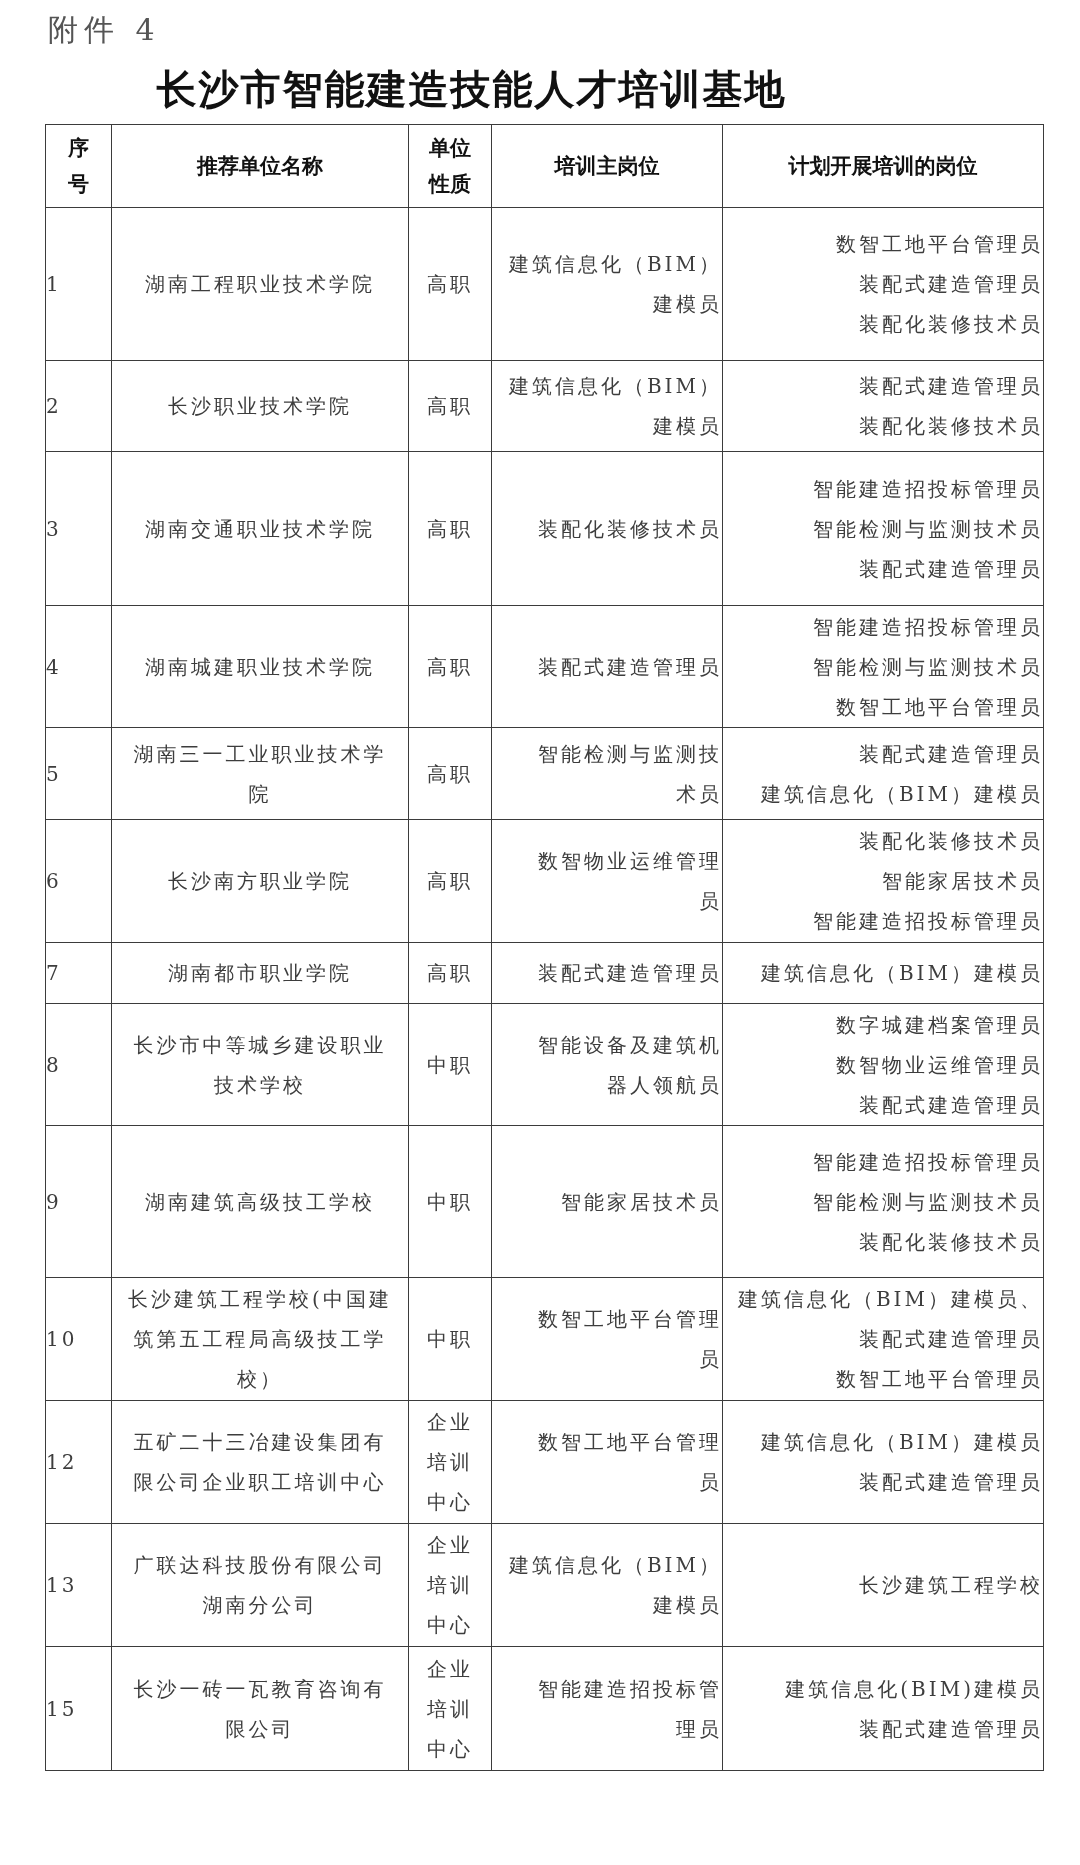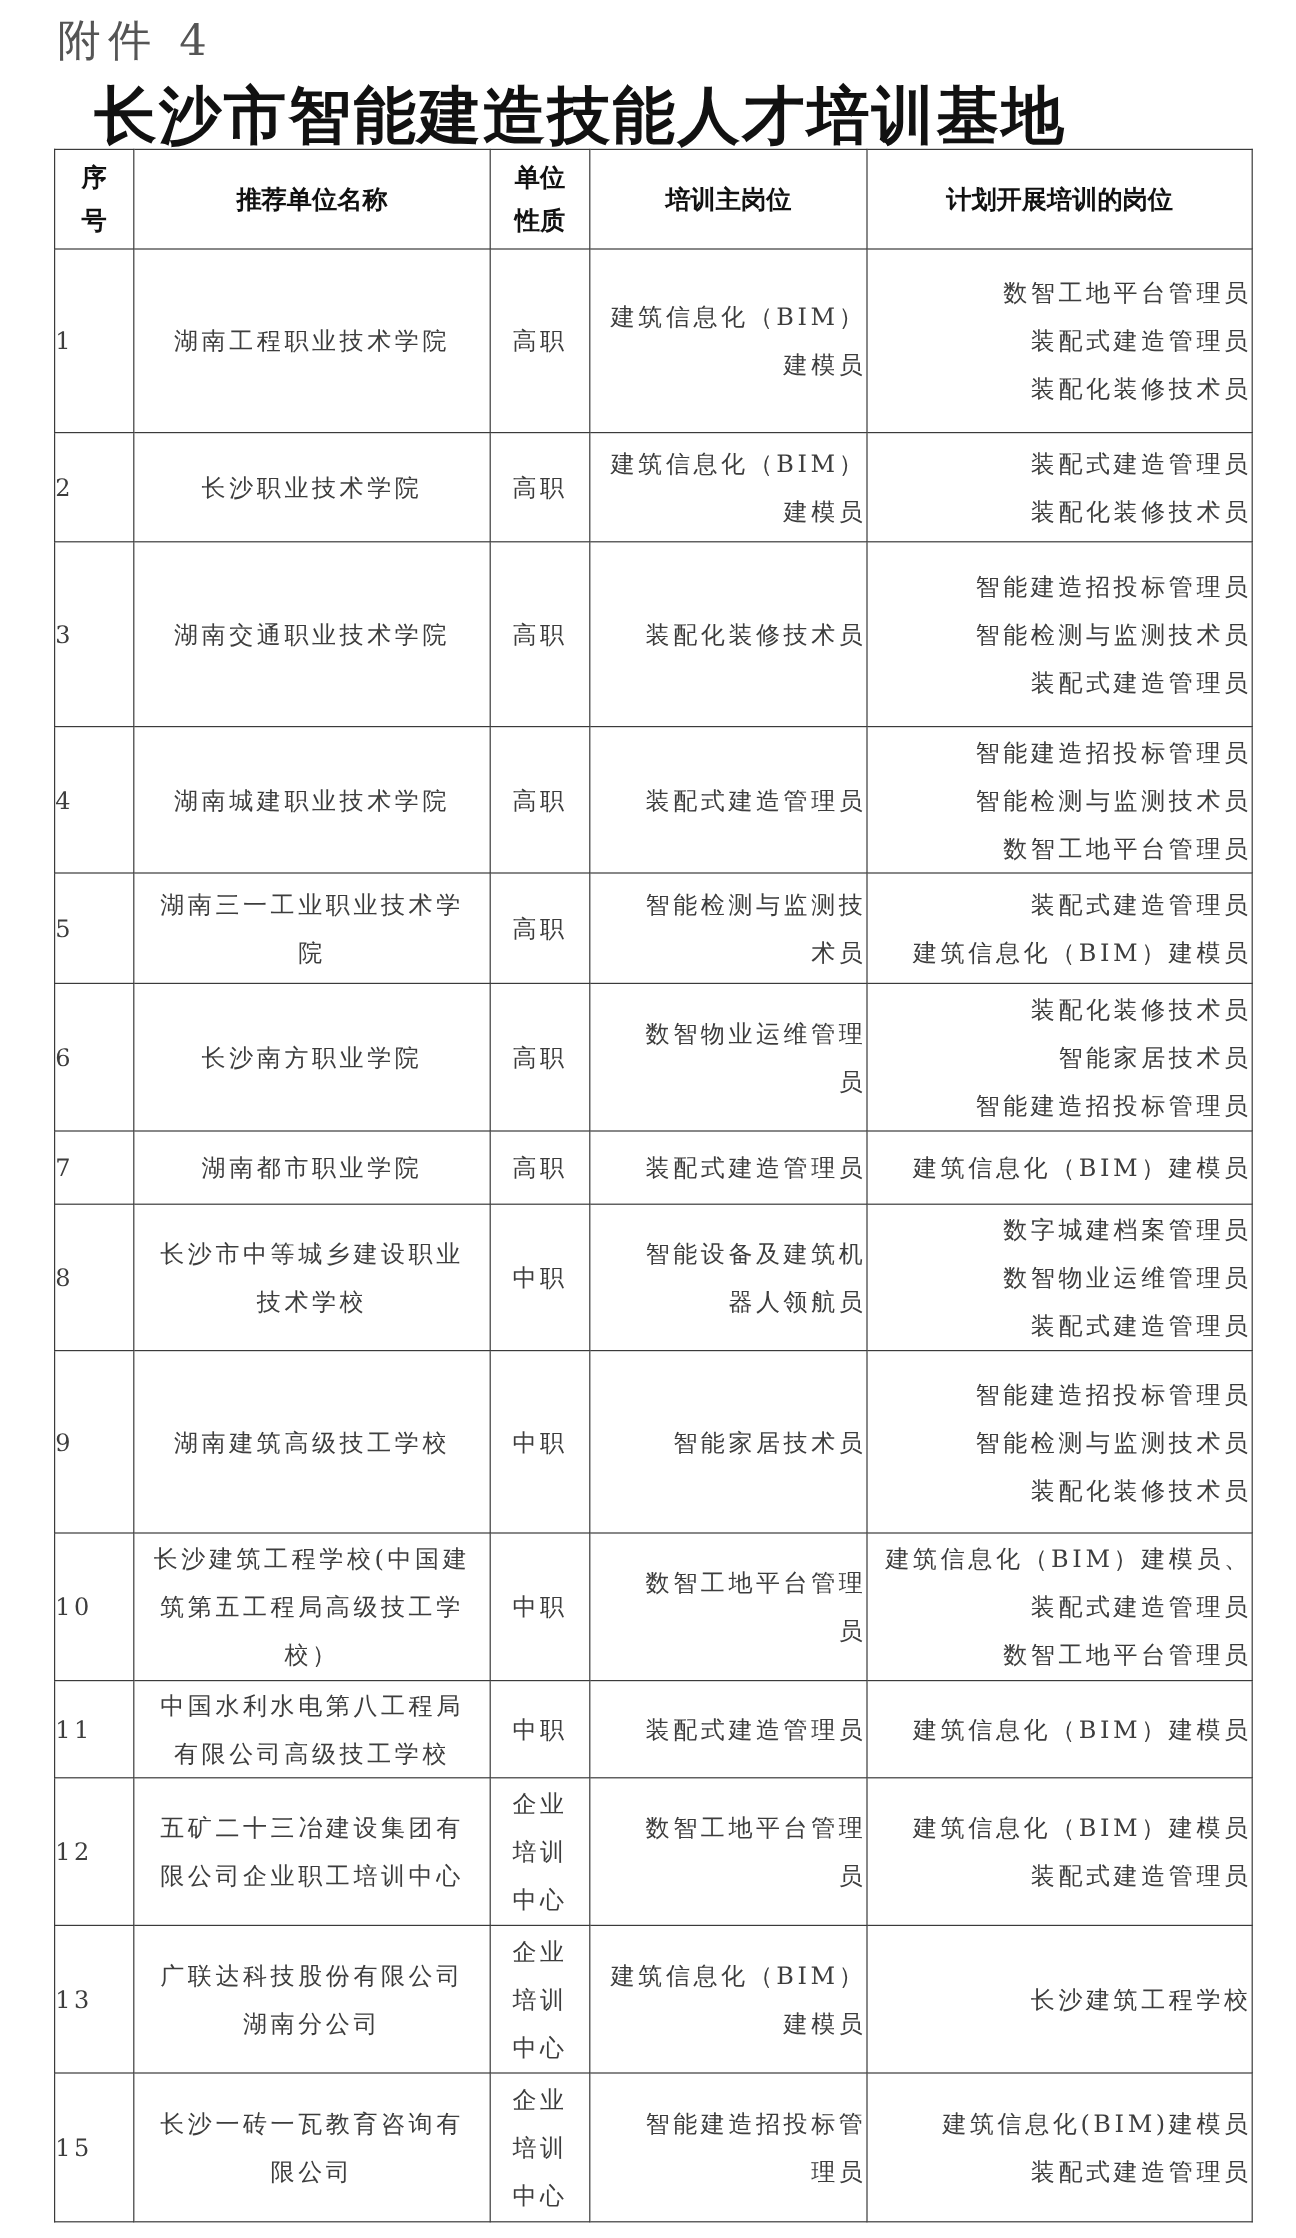--- a/index.html
+++ b/index.html
@@ -12,33 +12,33 @@
       height: 1865px;
       position: relative;
       overflow: hidden;
       font-family: "DejaVu Serif", "Liberation Serif", serif;
       color: #3a3a3a;
     }
     .attachment-label {
       position: absolute;
       left: 48px;
       top: 10px;
-      font-size: 36px;
+      font-size: 30px;
       letter-spacing: 6px;
       color: #555555;
       font-family: "DejaVu Serif", "Liberation Serif", serif;
       font-weight: normal;
     }
     .doc-title {
       position: absolute;
-      left: 12px;
+      left: 0;
       width: 943px;
       top: 62px;
       text-align: center;
-      font-size: 52px;
+      font-size: 40px;
       font-weight: bold;
       letter-spacing: 2px;
       color: #111111;
       font-family: "DejaVu Serif", "Liberation Serif", serif;
     }
     table.base-table {
       position: absolute;
       left: 45px;
       top: 124px;
       width: 998px;
@@ -270,36 +270,20 @@
     <td class="col-main">
           <span class="line">数智工地平台管理</span>
           <span class="line">员</span>
         </td>
     <td class="col-plan">
           <span class="line">建筑信息化（BIM）建模员、</span>
           <span class="line">装配式建造管理员</span>
           <span class="line">数智工地平台管理员</span>
         </td>
   </tr>
-      <tr style="height: 77px;">
-    <td class="col-no">11</td>
-    <td class="col-name">
-          <span class="line">中国水利水电第八工程局</span>
-          <span class="line">有限公司高级技工学校</span>
-        </td>
-    <td class="col-type">
-          <span class="line">中职</span>
-        </td>
-    <td class="col-main">
-          <span class="line">装配式建造管理员</span>
-        </td>
-    <td class="col-plan">
-          <span class="line">建筑信息化（BIM）建模员</span>
-        </td>
-  </tr>
       <tr style="height: 123px;">
     <td class="col-no">12</td>
     <td class="col-name">
           <span class="line">五矿二十三冶建设集团有</span>
           <span class="line">限公司企业职工培训中心</span>
         </td>
     <td class="col-type">
           <span class="line">企业</span>
           <span class="line">培训</span>
           <span class="line">中心</span>

